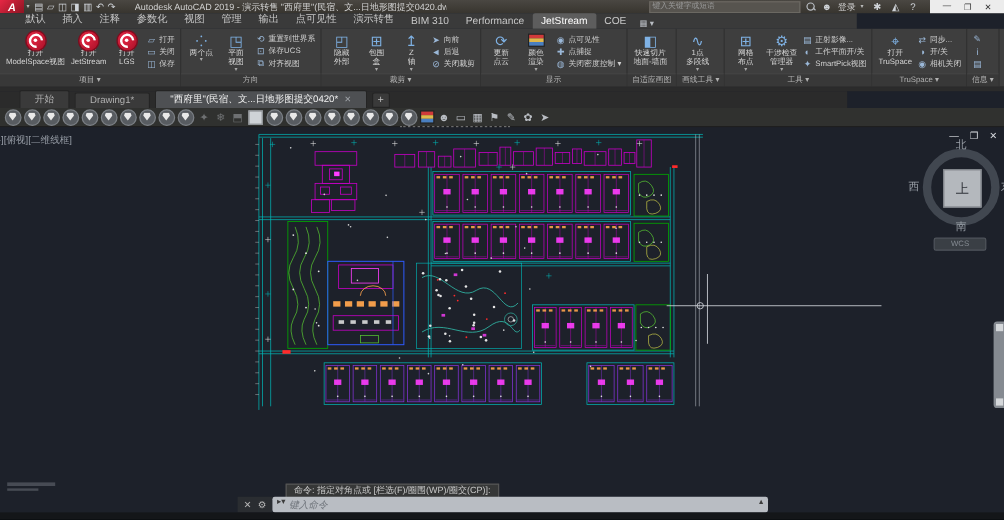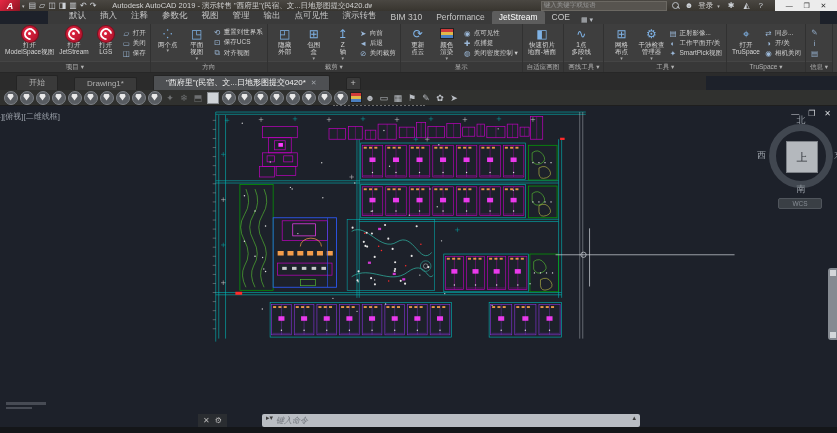--- a/index.html
+++ b/index.html
@@ -21,23 +21,23 @@
   .searchbox{width:120px;height:8px;background:#57544f;border:1px solid #6b6862;
     font-size:6.5px;color:#999;padding:0 2px;display:flex;align-items:center;}
   .mag{width:5px;height:5px;border:1px solid #b9bdc3;border-radius:50%;position:relative;margin-left:2px;}
   .mag::after{content:"";position:absolute;left:4px;top:4px;width:3px;height:1px;background:#b9bdc3;transform:rotate(45deg);}
   .tb-ico{color:#cfd3d8;font-size:8px;margin:0 3px;}
   .signin{display:flex;align-items:center;gap:2px;color:#d2d2d2;}
   .winctl{width:62px;height:11px;background:#ececec;display:flex;align-items:center;
     justify-content:space-evenly;color:#333;font-size:7px;margin-left:6px;}
 
   
-  .tabrow{position:absolute;left:0;top:11px;width:772px;height:13px;background:#3a3a3a;
+  .tabrow{position:absolute;left:0;top:11px;width:714px;height:13px;background:#3a3a3a;
     display:flex;align-items:flex-end;padding-left:14px;box-sizing:border-box;
-    font-size:8.5px;color:#c7c7c7;white-space:nowrap;margin-left:48px;}
+    font-size:8.5px;color:#c7c7c7;white-space:nowrap;}
   .rtab{padding:1px 7px 2px;cursor:default;}
   .rtab.active{background:#5d5d5d;color:#fff;border-radius:2px 2px 0 0;}
   .rtab-extra{margin-left:4px;font-size:7px;color:#b9bdc3;}
 
   
   .ribbon{position:absolute;left:0;top:24px;width:837px;height:48px;background:#3e3e3e;
     border-bottom:1px solid #272727;display:flex;overflow:hidden;}
   .panel{display:flex;flex-direction:column;border-right:1px solid #313131;min-width:0;flex-shrink:1;}
   .pbody{flex:1;display:flex;align-items:stretch;padding:1px 3px 0;overflow:hidden;gap:1px;}
   .plabel{height:10px;background:#383838;border-top:1px solid #454545;font-size:6.5px;
@@ -54,21 +54,21 @@
     background:radial-gradient(circle at 35% 35%,#e62744,#a50f26);border:1px solid #7e0c1e;position:relative;}
   .leica::after{content:"";position:absolute;inset:2px;border:2px solid #fff;border-radius:50%;
     border-right-color:transparent;transform:rotate(40deg);}
   .leica::before{content:"";position:absolute;left:6px;top:6px;width:3px;height:3px;background:#fff;border-radius:50%;z-index:1;}
   .palette-ic{width:12px;height:9px;border:1px solid #222;display:flex;flex-direction:column;}
   .palette-ic i{flex:1;}
 
   
   .gap1{position:absolute;left:0;top:73px;width:837px;height:3px;background:#2b2b2b;}
   .filetabs{position:absolute;left:0;top:76px;width:706px;height:14px;background:#2b2b2b;
-    display:flex;align-items:flex-end;padding-left:16px;box-sizing:border-box;gap:16px;font-size:8px;}
+    display:flex;align-items:flex-end;padding-left:16px;box-sizing:border-box;gap:4px;font-size:8px;}
   .ftab{background:#3a3a3a;color:#b0b0b0;padding:1px 12px 2px;border:1px solid #242424;border-bottom:none;
     border-radius:2px 2px 0 0;white-space:nowrap;max-width:220px;overflow:hidden;display:flex;gap:5px;align-items:center;}
   .ftab.active{background:#4e5053;color:#f2f2f2;}
   .ftab .fx{color:#9fa3a8;font-size:7px;}
   .plusbtn{width:13px;height:11px;background:#3a3a3a;border:1px solid #242424;color:#c0c0c0;
     font-size:9px;line-height:10px;text-align:center;border-radius:2px 2px 0 0;}
 
   
   .cwbar{position:absolute;left:0;top:90px;width:837px;height:16px;background:#30312f;
     border-bottom:1px solid #1e1e1e;display:flex;align-items:center;padding-left:3px;box-sizing:border-box;}
@@ -97,21 +97,21 @@
   .vc-e{position:absolute;right:-4px;top:31px;color:#9aa0a8;font-size:9px;}
   .wcsbtn{position:absolute;left:778px;top:92px;width:42px;height:9px;background:#3a3f45;border:1px solid #50555c;
     border-radius:2px;color:#868c94;font-size:6.5px;text-align:center;line-height:9px;}
   .navfrag{position:absolute;right:0;top:162px;width:9px;height:72px;background:rgba(148,153,159,.88);
     border-radius:3px 0 0 3px;display:flex;flex-direction:column;align-items:center;justify-content:space-between;padding:2px 0;box-sizing:border-box;}
   .navfrag i{width:6px;height:6px;background:#d4d7da;display:block;}
   .cmdhist{position:absolute;left:238px;top:297px;height:11px;background:rgba(56,56,56,.94);
     border:1px solid #555;color:#c9c9c9;font-size:7.5px;line-height:10px;padding:0 6px;white-space:nowrap;}
   .cmdbar{position:absolute;left:198px;top:308px;width:442px;height:13px;display:flex;align-items:stretch;}
   .cmd-left{background:#2a2d31;display:flex;align-items:center;gap:5px;padding:0 5px;color:#b6b6b6;font-size:8px;}
-  .cmd-field{flex:1;background:#b9bdc3;border-radius:2px;display:flex;color:#3c3c3c;padding:0 4px;gap:3px;margin-left:35px;}
+  .cmd-field{flex:1;background:#b9bdc3;border-radius:2px;display:flex;color:#3c3c3c;padding:0 4px;gap:3px;}
   .cmd-field input{flex:1;background:transparent;border:none;outline:none;font-size:8px;
     font-family:"Liberation Sans",sans-serif;color:#333;padding:0;min-width:0;}
   .cmd-field input::placeholder{color:#70757c;font-style:italic;}
   .bottomstrip{position:absolute;left:0;top:321px;width:837px;height:6px;background:#141619;}
   .wmark{position:absolute;left:6px;top:296px;}
   .wmark i{display:block;background:#6a6f76;opacity:.55;}
 </style>
 </head>
 <body>
 
@@ -1010,20 +1010,21 @@
     <div class="navfrag">
         <i></i>
         <i></i>
       </div>
 
     <div class="wmark">
       <i style="width:40px;height:3px;margin-bottom:2px;"></i>
       <i style="width:26px;height:2px;"></i>
     </div>
 
+    <div class="cmdhist">命令: 指定对角点或 [栏选(F)/圈围(WP)/圈交(CP)]:</div>
 
     <div class="cmdbar">
       <div class="cmd-left">
         <span>✕</span>
         <span>⚙</span>
       </div>
       <div class="cmd-field">
         <span style="font-size:7px;">▸▾</span>
         <input placeholder="键入命令" style="">
         <span style="font-size:7px;">▴</span>

